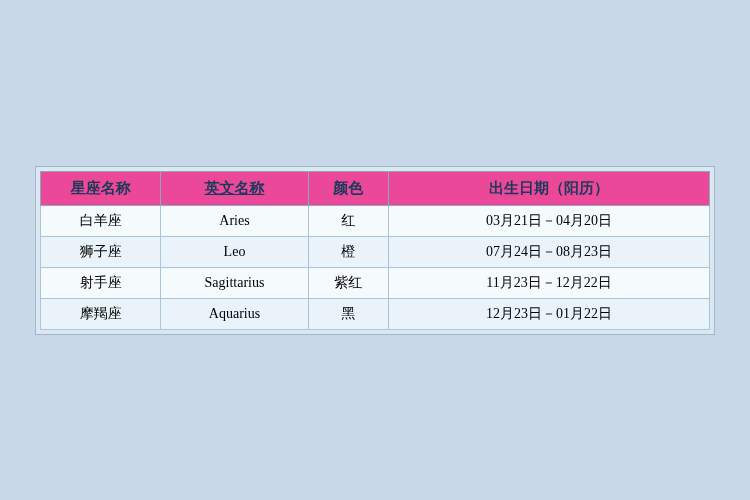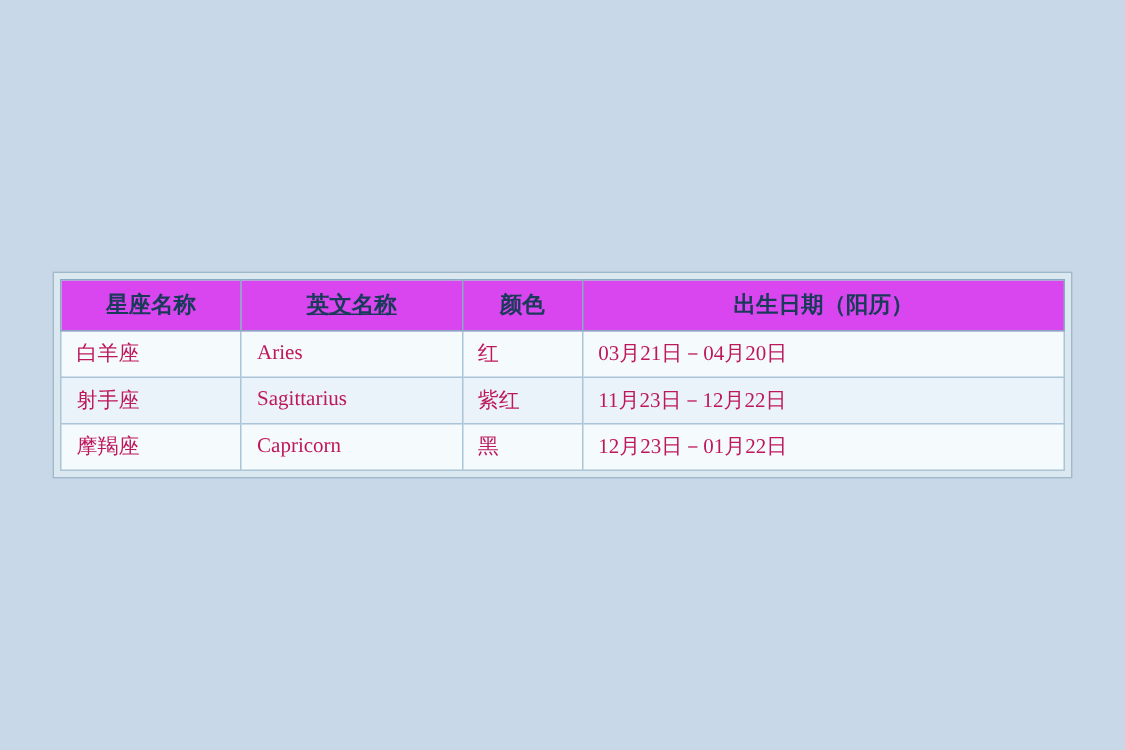--- a/index.html
+++ b/index.html
@@ -25,34 +25,35 @@
       width: 680px;
     }
 
     table {
       width: 100%;
       border-collapse: collapse;
       background-color: #f0f6fa;
     }
 
     th {
-      background-color: #d946ef;
+      background-color: #ec4899;
       border: 1px solid #88aac0;
       padding: 7px 10px;
       text-align: center;
       font-size: 15px;
       font-weight: bold;
       color: #1a3a5a;
     }
 
     td {
       border: 1px solid #aac4d8;
       padding: 6px 10px;
+      text-align: center;
       font-size: 14px;
-      color: #be185d;
+      color: #000000;
       background-color: #f5fafd;
     }
 
     tr:nth-child(even) td {
       background-color: #eaf3f9;
     }
 
     td:first-child {
       font-weight: normal;
     }
@@ -76,26 +77,32 @@
       </tr>
     </thead>
     <tbody id="table-body">
     <tr>
           <td>白羊座</td>
           <td>Aries</td>
           <td>红</td>
           <td>03月21日－04月20日</td>
         </tr>
         <tr>
+          <td>狮子座</td>
+          <td>Leo</td>
+          <td>橙</td>
+          <td>07月24日－08月23日</td>
+        </tr>
+        <tr>
           <td>射手座</td>
           <td>Sagittarius</td>
           <td>紫红</td>
           <td>11月23日－12月22日</td>
         </tr>
         <tr>
           <td>摩羯座</td>
-          <td>Capricorn</td>
+          <td>Aquarius</td>
           <td>黑</td>
           <td>12月23日－01月22日</td>
         </tr>
       </tbody>
   </table>
 </div>
 
 </body></html>

